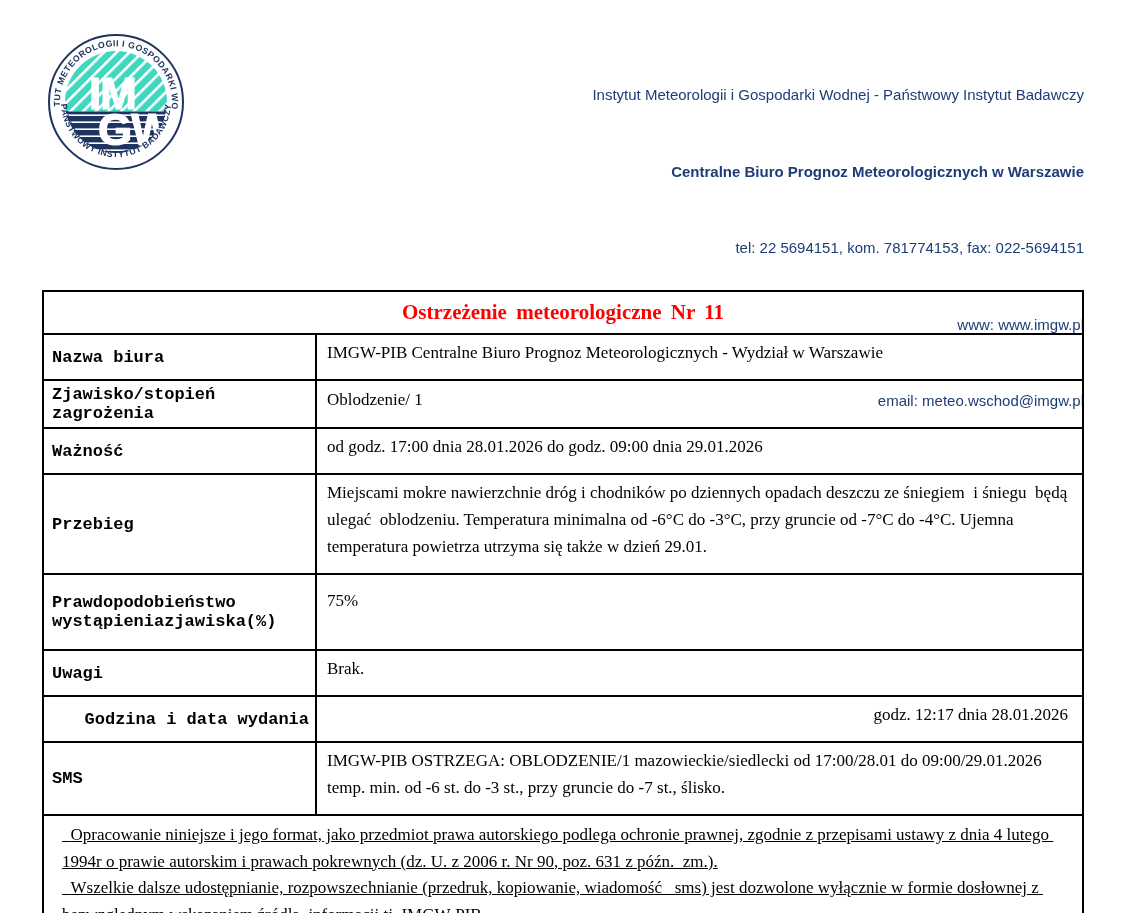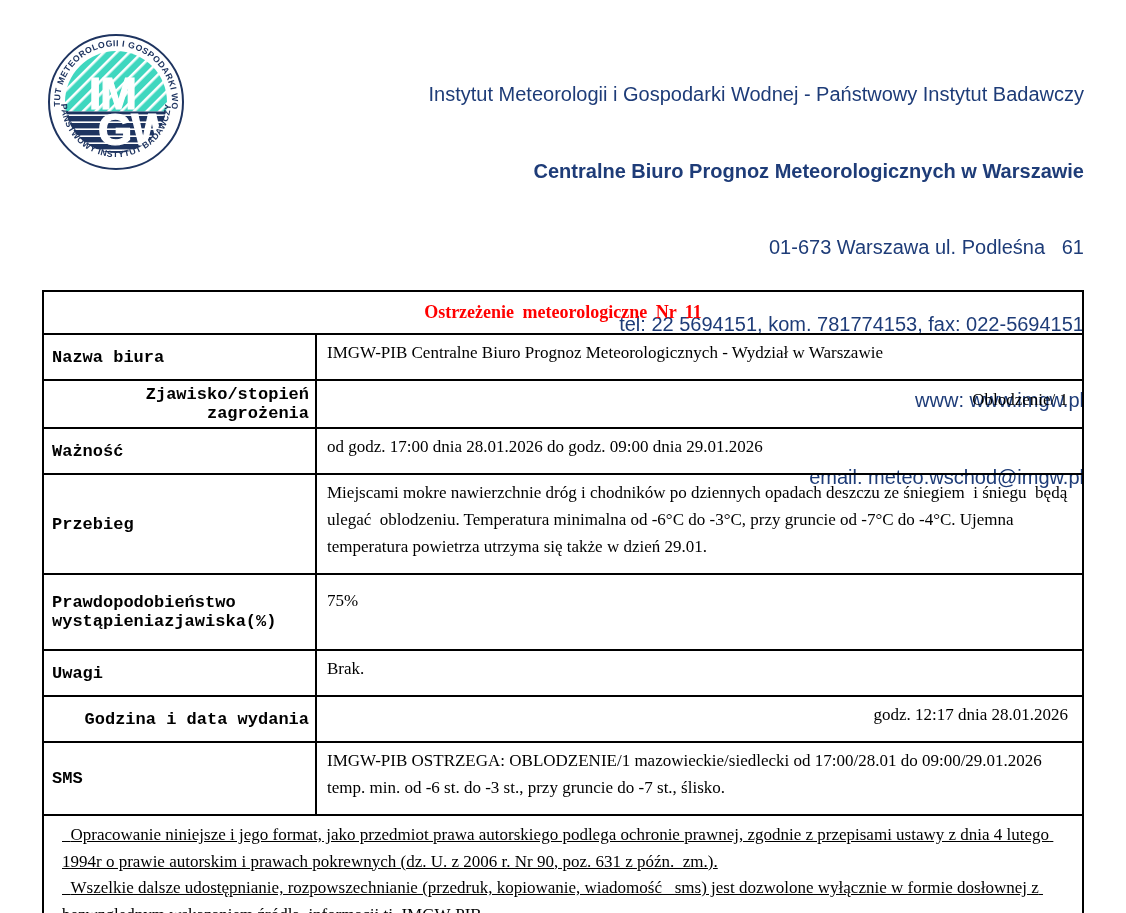--- a/index.html
+++ b/index.html
@@ -2,44 +2,44 @@
 <html><head>
 <meta charset="utf-8">
 <style>
   html,body { margin:0; padding:0; background:#ffffff; }
   body { width:1126px; height:913px; position:relative; font-family:"Liberation Sans", sans-serif; }
 
   
   .logo-wrap { position:absolute; left:46px; top:32px; width:140px; height:140px; }
   .header-text {
     position:absolute; top:31px; right:42px; text-align:right;
-    color:#1E3C78; font-size:20px; line-height:25.5px; white-space:pre-wrap;
+    color:#1E3C78; font-size:15px; line-height:25.5px; white-space:pre-wrap;
   }
   .header-text .hl-bold { font-weight:bold; }
 
   
   .warning-table {
     position:absolute; left:42px; top:290px; width:1042px;
     border-collapse:collapse; table-layout:fixed;
     font-family:"Liberation Serif", serif; font-size:17px; color:#000;
   }
   .warning-table td { border:2px solid #000; vertical-align:middle; }
   .warning-table td.label { font-weight:bold; padding:4px 6px 4px 8px;font-family:Liberation Mono, monospace; }
   .warning-table td.value { padding:4px 14px 13px 10px; white-space:pre-wrap; line-height:27px; }
   .warning-table td.title-cell {
-    text-align:center; font-weight:bold; font-size:18px; color:#FF0000; word-spacing:4px;
+    text-align:center; font-weight:bold; font-size:21px; color:#FF0000; word-spacing:4px;
   }
   .bold-part { font-weight:bold; }
   .footer-cell { padding:6px 18px; line-height:26.5px;text-decoration:underline; }
   .footer-cell p { margin:0; white-space:pre-wrap; }
 
   
   tr.r-title    { height:43px; }
   tr.r-nazwa    { height:44px; }
-  tr.r-zjawisko { height:24px;text-align:right; }
+  tr.r-zjawisko { height:24px; }
   tr.r-obszar   { height:38px; }
   tr.r-waznosc  { height:42px; }
   tr.r-przebieg { height:84px; }
   tr.r-prawd    { height:76px; }
   tr.r-uwagi    { height:40px; }
   tr.r-godzina  { height:41px;text-align:right; }
   tr.r-sms      { height:59px; }
   tr.r-footer   { height:106px; }
 
   
@@ -84,21 +84,20 @@
     </text>
     <text class="arc-text">
       <textPath href="#arcBottom" startOffset="50%" text-anchor="middle">• PAŃSTWOWY INSTYTUT BADAWCZY •</textPath>
     </text>
   </svg>
 </div>
 
 <div class="header-text">
   <div>Instytut Meteorologii i Gospodarki Wodnej - Państwowy Instytut Badawczy</div>
   <div class="hl-bold">Centralne Biuro Prognoz Meteorologicznych w Warszawie</div>
-  <div>01-673 Warszawa ul. Podleśna   61</div>
   <div>tel: 22 5694151, kom. 781774153, fax: 022-5694151</div>
   <div>www: www.imgw.pl</div>
   <div>email: meteo.wschod@imgw.pl</div>
 </div>
 
 <table class="warning-table">
   <colgroup>
       <col style="width:273px">
       <col>
     </colgroup>

